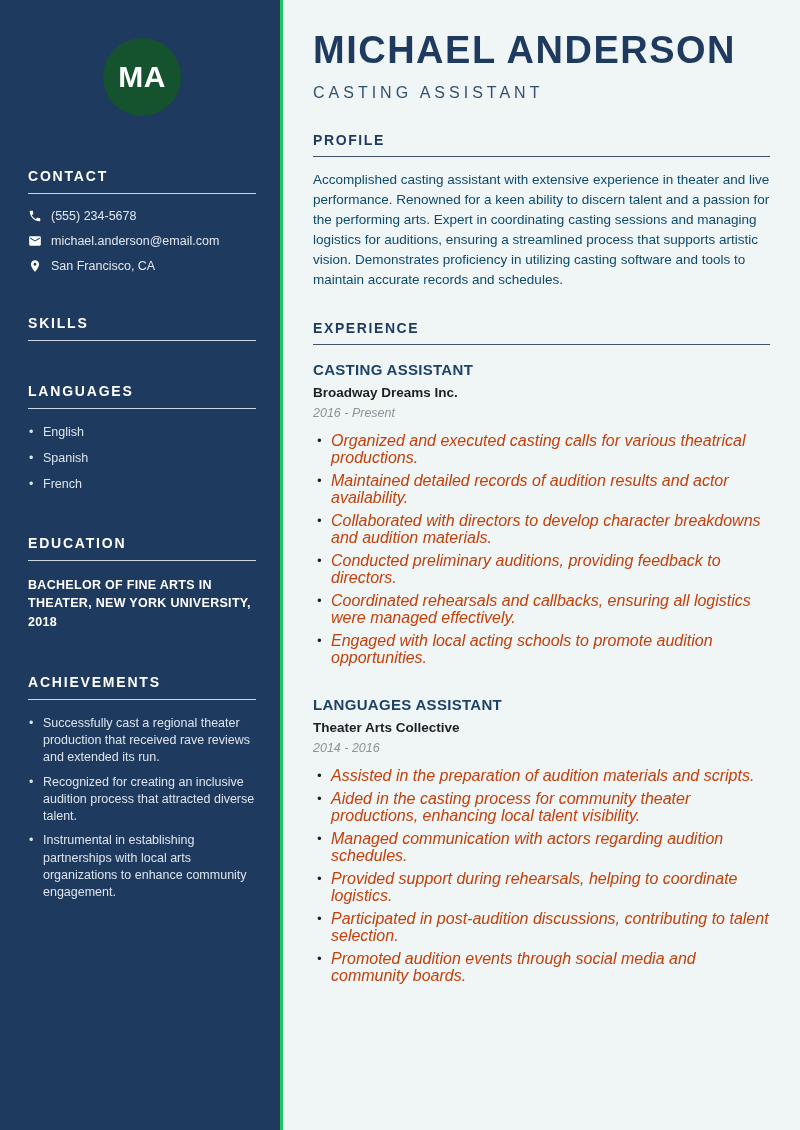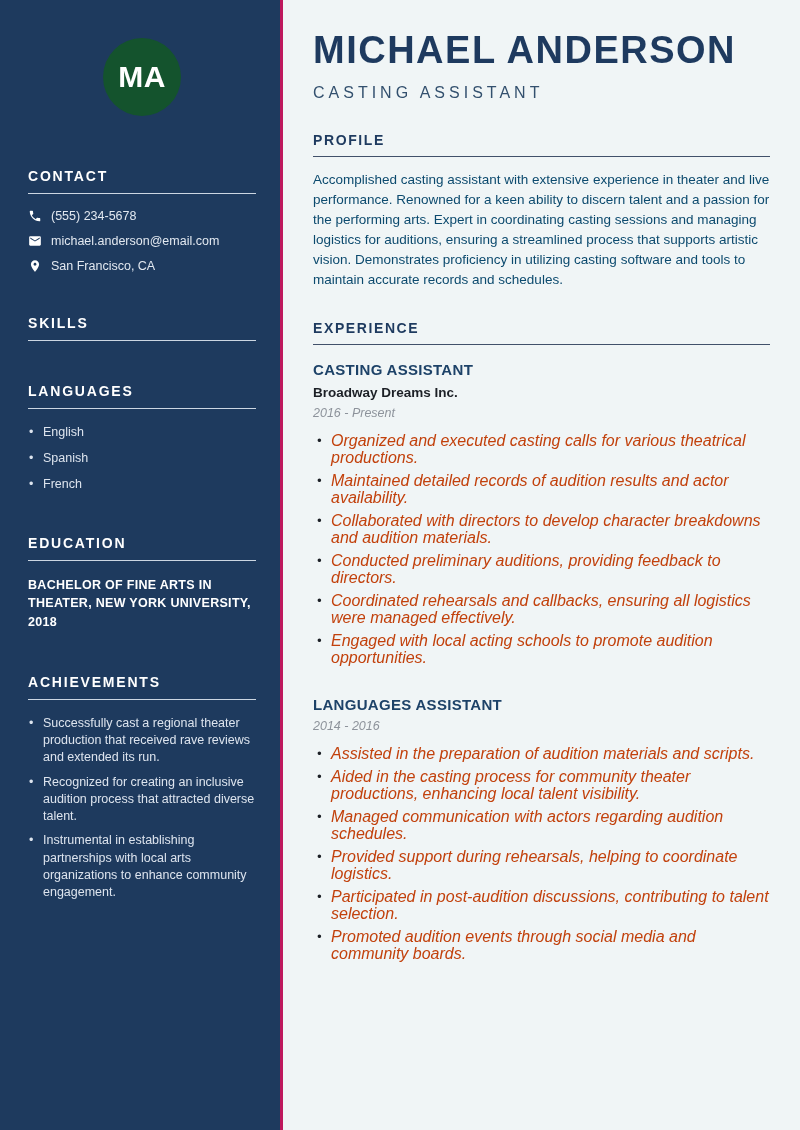--- a/index.html
+++ b/index.html
@@ -83,21 +83,21 @@
     line-height: 1.5;
     letter-spacing: 0.3px;
   }
   .ach-list li { margin-bottom: 7px; line-height: 1.38; }
 
   
   .main {
     flex: 1;
     height: 1130px;
     background: #f0f5f6;
-    border-left: 3px solid #be185d;
+    border-left: 3px solid #22c55e;
     padding: 30px 30px 0 30px;
   }
   .name {
     font-size: 38px;
     font-weight: 700;
     color: #1e3a5f;
     letter-spacing: 1.5px;
     line-height: 1.1;
   }
   .role {
@@ -261,20 +261,21 @@
           <li>Maintained detailed records of audition results and actor availability.</li>
           <li>Collaborated with directors to develop character breakdowns and audition materials.</li>
           <li>Conducted preliminary auditions, providing feedback to directors.</li>
           <li>Coordinated rehearsals and callbacks, ensuring all logistics were managed effectively.</li>
           <li>Engaged with local acting schools to promote audition opportunities.</li>
         </ul>
     </div>
 
     <div class="job">
       <div class="job-title">LANGUAGES ASSISTANT</div>
+      <div class="job-company">Theater Arts Collective</div>
       <div class="job-dates">2014 - 2016</div>
       <ul class="job-list">
 
       <li>Assisted in the preparation of audition materials and scripts.</li>
           <li>Aided in the casting process for community theater productions, enhancing local talent visibility.</li>
           <li>Managed communication with actors regarding audition schedules.</li>
           <li>Provided support during rehearsals, helping to coordinate logistics.</li>
           <li>Participated in post-audition discussions, contributing to talent selection.</li>
           <li>Promoted audition events through social media and community boards.</li>
         </ul>

